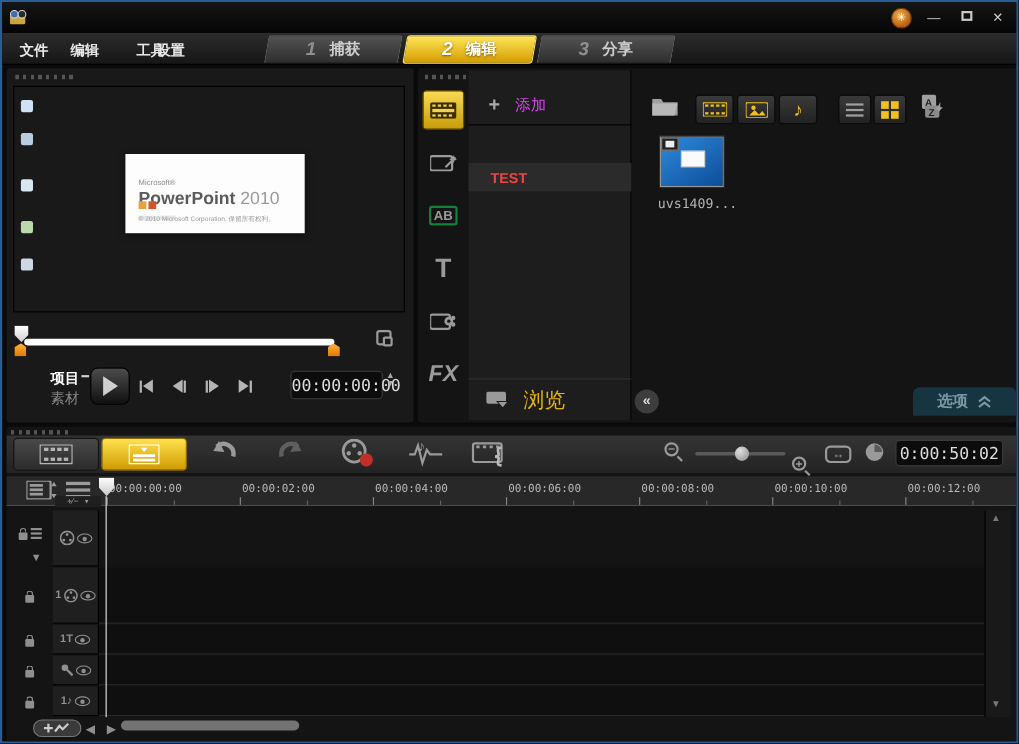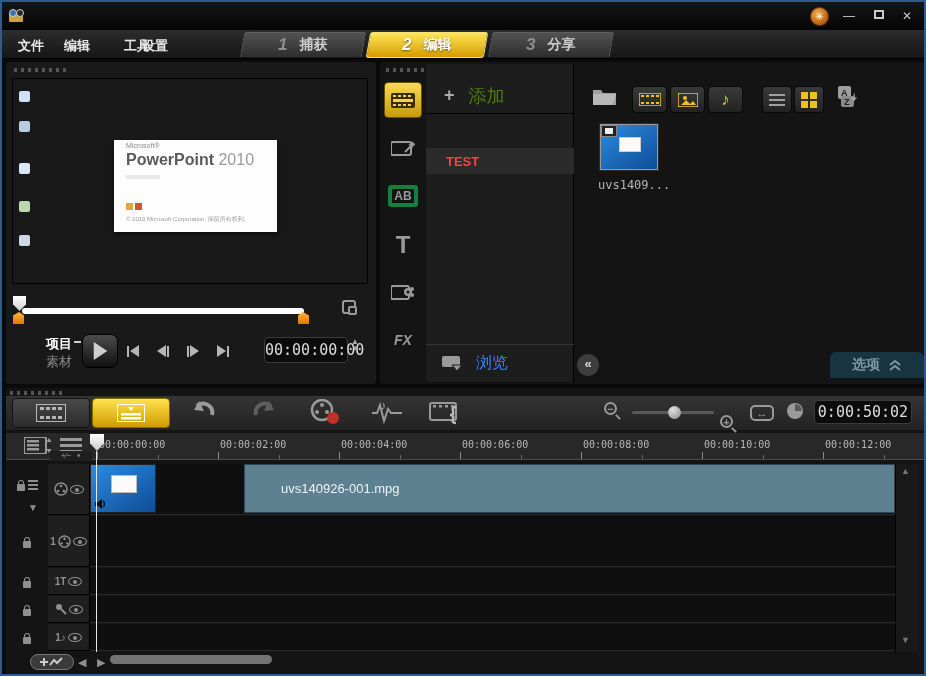--- a/index.html
+++ b/index.html
@@ -25,21 +25,21 @@
   .tab-num{font-size:17px;font-style:italic;font-weight:bold;color:#8f8f8f;}
   .tab-label{font-size:14px;font-weight:bold;color:#cfcfcf;}
   .tab-active .tab-num,.tab-active .tab-label{color:#fff;text-shadow:0 1px 2px #7a5a00;}
   
   .panel{background:#191919;border-radius:3px;}
   
   .video{left:10px;top:76px;width:356px;height:206px;background:
     radial-gradient(circle at 35% 45%,#3f9ae8 0%,#1b6fc4 45%,#0c4败 100%),
     linear-gradient(145deg,#2f8adf,#1563b4 60%,#0a4a92);border:1px solid #000;overflow:hidden;}
   .desk-icon{width:11px;height:11px;border-radius:2px;}
-  .splash{left:101px;top:61px;width:163px;height:92px;background:#fdfdfd;box-shadow:0 2px 6px rgba(0,0,0,.5);padding:2px 12px;}
+  .splash{left:101px;top:61px;width:163px;height:72px;background:#fdfdfd;box-shadow:0 2px 6px rgba(0,0,0,.5);padding:23px 12px;}
   .scrub-bar{left:20px;top:306px;width:282px;height:6px;background:#fff;border-radius:3px;}
   .scrub-thumb{left:11px;top:294px;width:13px;height:15px;background:linear-gradient(#fff,#cfcfcf);clip-path:polygon(0 0,100% 0,100% 55%,50% 100%,0 55%);}
   .trim{width:11px;height:12px;background:linear-gradient(#ffb340,#e07800);}
   .trim-l{left:11px;top:310px;clip-path:polygon(0 100%,0 30%,55% 0,100% 30%,100% 100%);}
   .trim-r{left:296px;top:310px;clip-path:polygon(0 100%,0 30%,45% 0,100% 30%,100% 100%);}
   .mode-lab{font-size:13px;}
   .playbtn{left:80px;top:332px;width:36px;height:34px;border-radius:7px;background:linear-gradient(#4c4c4c,#101010);border:1px solid #000;color:#cfcfcf;display:flex;align-items:center;justify-content:center;cursor:pointer;}
   .transport{width:26px;height:22px;display:flex;align-items:center;justify-content:center;gap:1px;color:#b5b5b5;cursor:pointer;}
   .tbar{width:2px;height:11px;background:#b5b5b5;}
   .tri-l{width:0;height:0;border-top:6px solid transparent;border-bottom:6px solid transparent;border-right:9px solid #b5b5b5;}
@@ -203,52 +203,52 @@
       </svg>
   </div>
   <div class="abs navbtn" style="top:128px">
     <svg width="24" height="16" viewBox="0 0 24 16">
         <rect x="0" y="2" width="20" height="13" rx="2" fill="none" stroke="#9a9a9a" stroke-width="2"></rect>
         <path d="M14 12 L23 3" stroke="#9a9a9a" stroke-width="2"></path>
         <path d="M21 1 l1.2 2.6 2.6 1.2 -2.6 1.2 -1.2 2.6 -1.2 -2.6 -2.6 -1.2 2.6 -1.2z" fill="#9a9a9a"></path>
       </svg>
   </div>
   <div class="abs navbtn libtxt" style="top:176px">
-      <span style="border:4px solid #15803d;border-radius:3px;padding:0 2px;font-size:12px">AB</span>
+      <span style="border:2px solid #15803d;border-radius:3px;padding:0 2px;font-size:12px">AB</span>
     </div>
   <div class="abs navbtn" style="top:225px;font-family:'Liberation Serif',serif;font-size:24px;font-weight:bold">
       <span>T</span>
     </div>
   <div class="abs navbtn" style="top:272px">
     <svg width="24" height="17" viewBox="0 0 24 17">
         <rect x="0" y="2" width="18" height="13" rx="2" fill="none" stroke="#9a9a9a" stroke-width="2"></rect>
         <circle cx="17" cy="8" r="4" fill="#9a9a9a"></circle>
         <circle cx="17" cy="8" r="1.5" fill="#141414"></circle>
         <circle cx="21" cy="5" r="2" fill="#9a9a9a"></circle>
         <circle cx="21" cy="11" r="2" fill="#9a9a9a"></circle>
       </svg>
   </div>
-  <div class="abs navbtn libtxt" style="top:320px;font-style:italic;font-size:14px">
+  <div class="abs navbtn libtxt" style="top:320px;font-style:italic;font-size:21px">
       <span>FX</span>
     </div>
 
   <div class="abs listpanel"></div>
   <div class="abs" style="left:424px;top:76px;width:148px;height:36px;border-bottom:1px solid #000;display:flex;align-items:center;gap:14px;padding-left:18px;cursor:pointer">
     <span style="color:#aaa;font-size:18px;font-weight:bold">+</span>
-    <span style="color:#4d7c0f;font-size:18px">添加</span>
+    <span style="color:#d946ef;font-size:14px">添加</span>
   </div>
   <div class="abs lib-item sel" style="top:146px">
       <span>TEST</span>
     </div>
   <div class="abs" style="left:424px;top:342px;width:148px;height:38px;border-top:1px solid #333;display:flex;align-items:center;gap:12px;padding-left:16px;cursor:pointer">
     <svg width="22" height="15" viewBox="0 0 22 15">
         <rect x="0" y="0" width="18" height="11" rx="2" fill="#9a9a9a"></rect>
         <path d="M10 9 h10 l-5 6z" fill="#9a9a9a" stroke="#1d1d1d"></path>
       </svg>
-    <span style="color:#3b82f6;font-size:16px">浏览</span>
+    <span style="color:#eab308;font-size:19px">浏览</span>
   </div>
 
   <div class="abs" style="left:590px;top:84px;cursor:pointer">
     <svg width="26" height="21" viewBox="0 0 26 21">
         <path d="M1 4 h8 l2 3 h13 v12 h-23z" fill="#9f9f9f"></path>
         <path d="M1 8 h23 l-3 11 h-20z" fill="#b8b8b8"></path>
       </svg>
   </div>
   <div class="abs toolbtn" style="left:630px;top:84px;width:35px">
     <svg width="22" height="13" viewBox="0 0 22 13">
@@ -431,32 +431,20 @@
     <div class="tick abs" style="left:519px;top:453px;height:4px;background:#666"></div>
     <div class="tick abs" style="left:640px;top:453px;height:4px;background:#666"></div>
     <div class="tick abs" style="left:761px;top:453px;height:4px;background:#666"></div>
     <div class="tick abs" style="left:882px;top:453px;height:4px;background:#666"></div>
 
   <div class="abs mono" style="left:48px;top:449px;width:42px;height:10px;background:#1f1f1f;color:#9a9a9a;font-size:8px;text-align:center;line-height:10px;cursor:pointer"><span>+⁄−</span> ▾</div>
 
   <div class="abs" style="left:88px;top:432px;width:14px;height:17px;background:linear-gradient(#fff,#c8c8c8);clip-path:polygon(0 0,100% 0,100% 55%,50% 100%,0 55%);z-index:6"></div>
   <div class="abs" style="left:94px;top:449px;width:1px;height:201px;background:#e8e8e8;z-index:6"></div>
 
-  <div class="trackrow" style="top:462px;height:51px">
-    <div class="clipthumb">
-      <div style="position:absolute;left:20px;top:10px;width:26px;height:18px;background:#fafafa;border:1px solid #bbb"></div>
-      <svg style="position:absolute;left:4px;bottom:3px" width="11" height="10" viewBox="0 0 11 10">
-          <path d="M0 3 h3 l4 -3 v10 l-4 -3 h-3z" fill="#111"></path>
-          <path d="M8 2 q3 3 0 6" fill="none" stroke="#111" stroke-width="1.5"></path>
-        </svg>
-    </div>
-    <div class="clipbody">
-        <span>uvs140926-001.mpg</span>
-      </div>
-  </div>
   <div class="trackrow" style="top:514px;height:51px"></div>
   <div class="trackrow" style="top:566px;height:27px"></div>
   <div class="trackrow" style="top:594px;height:27px"></div>
   <div class="trackrow" style="top:622px;height:27px"></div>
 
   <div class="lockcell" style="top:468px;height:30px;gap:3px">
       <span class="lock"></span>
     <span style="display:flex;flex-direction:column;gap:2px">
         <span style="width:10px;height:2px;background:#8f8f8f"></span>
         <span style="width:10px;height:2px;background:#8f8f8f"></span>

